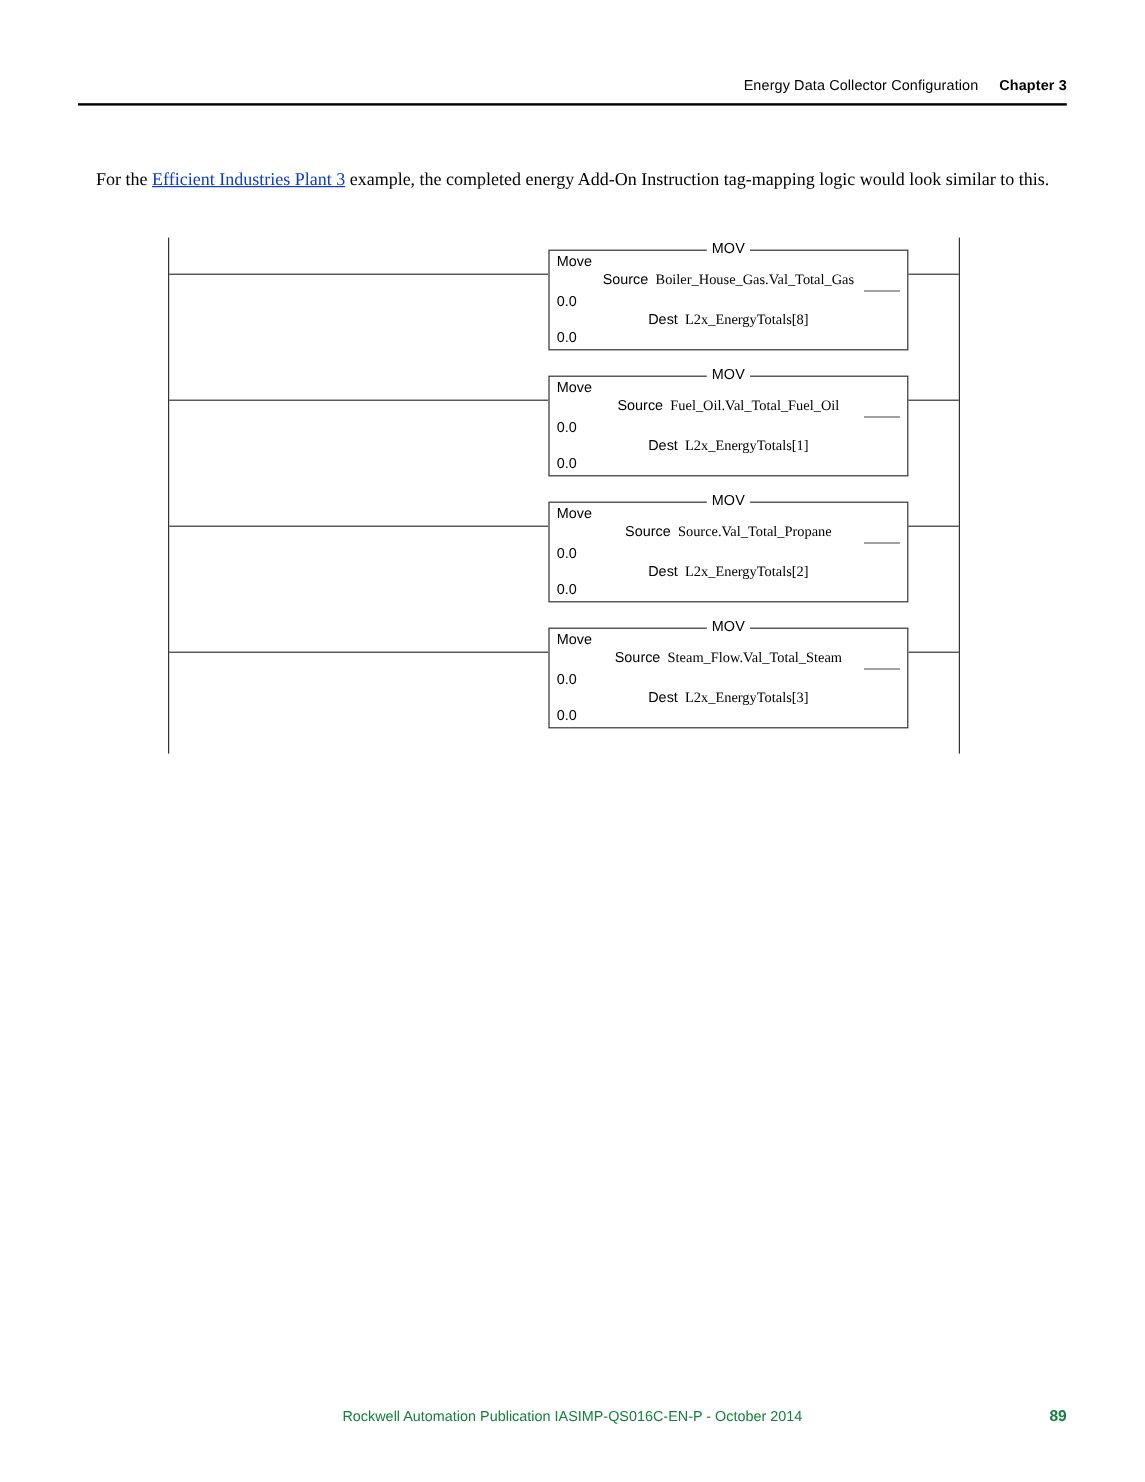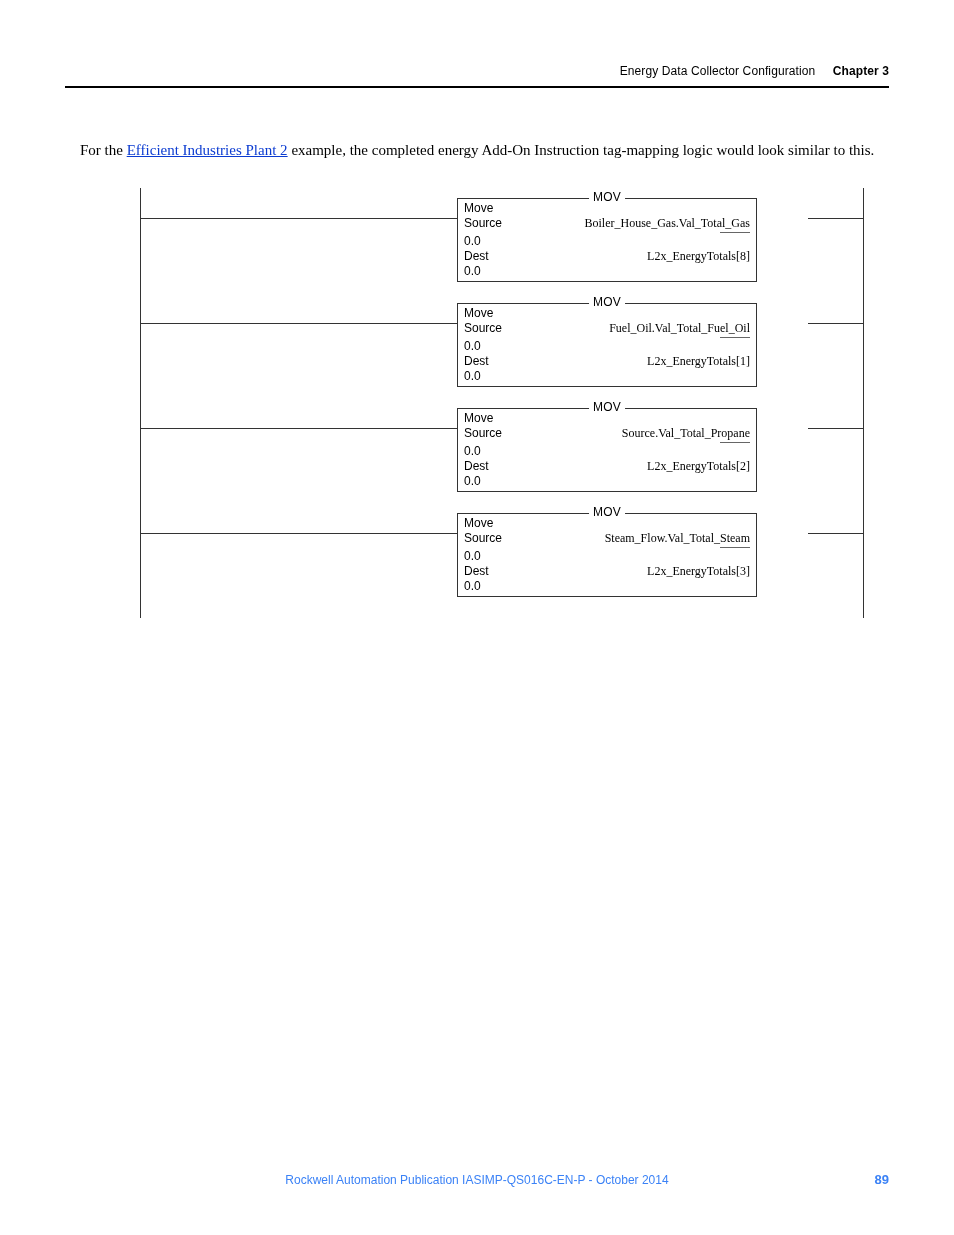--- a/index.html
+++ b/index.html
@@ -46,22 +46,22 @@
   }
   .body-text a.link {
     color: #0b3bd1;
     text-decoration: underline;
   }
 
   
   .ladder-wrap {
     position: absolute;
     left: 140px;
-    top: 188px;
-    width: 724px;
+    top: 198px;
+    width: 660px;
     height: 430px;
   }
   .rail-left, .rail-right {
     position: absolute;
     top: 0;
     width: 0;
     height: 430px;
     border-left: 1px solid #333;
   }
   .rail-left  { left: 0; }
@@ -99,42 +99,42 @@
     left: 50%;
     transform: translateX(-50%);
     padding: 0 4px;
     background: #fff;
     font-size: 12px;
     letter-spacing: 0.2px;
     white-space: nowrap;
   }
   .box .row-line {
     display: flex;
-    justify-content: space-between;
+    justify-content: center;
     white-space: nowrap;
   }
   .box .row-line .lbl { padding-right: 6px; }
   .box .row-line .val { text-align: right; font-family: Liberation Serif, serif; }
   .box .sval {
     text-align: left;
     padding-top: 0;
   }
   .box .divider {
     border-top: 1px solid #666;
     margin: 1px 0 1px auto;
     width: 30px;
   }
 
   .footer {
     position: absolute;
     left: 65px;
     right: 65px;
     bottom: 48px;
     font-size: 12px;
-    color: #3b82f6;
+    color: #15803d;
   }
   .footer .pub {
     text-align: center;
   }
   .footer .pg {
     position: absolute;
     right: 0;
     bottom: 0;
     font-weight: 700;
     font-size: 13px;
@@ -146,21 +146,21 @@
 
 <div class="page">
 
   <div class="header-line">
     <span>Energy Data Collector Configuration</span>
     <span class="chapter">Chapter 3</span>
   </div>
   <div class="hr-top"></div>
 
   <div class="body-text">
-    <span>For the </span><a href="#" class="link">Efficient Industries Plant 2</a><span> example, the completed energy Add-On Instruction tag-mapping logic would look similar to this.</span>
+    <span>For the </span><a href="#" class="link">Efficient Industries Plant 3</a><span> example, the completed energy Add-On Instruction tag-mapping logic would look similar to this.</span>
   </div>
 
   <div class="ladder-wrap">
     <div class="rail-left"></div>
     <div class="rail-right"></div>
 
     <div class="rung" style="top:0px;">
       <div class="wire-in"></div>
       <div class="wire-out"></div>
       <div class="box">

